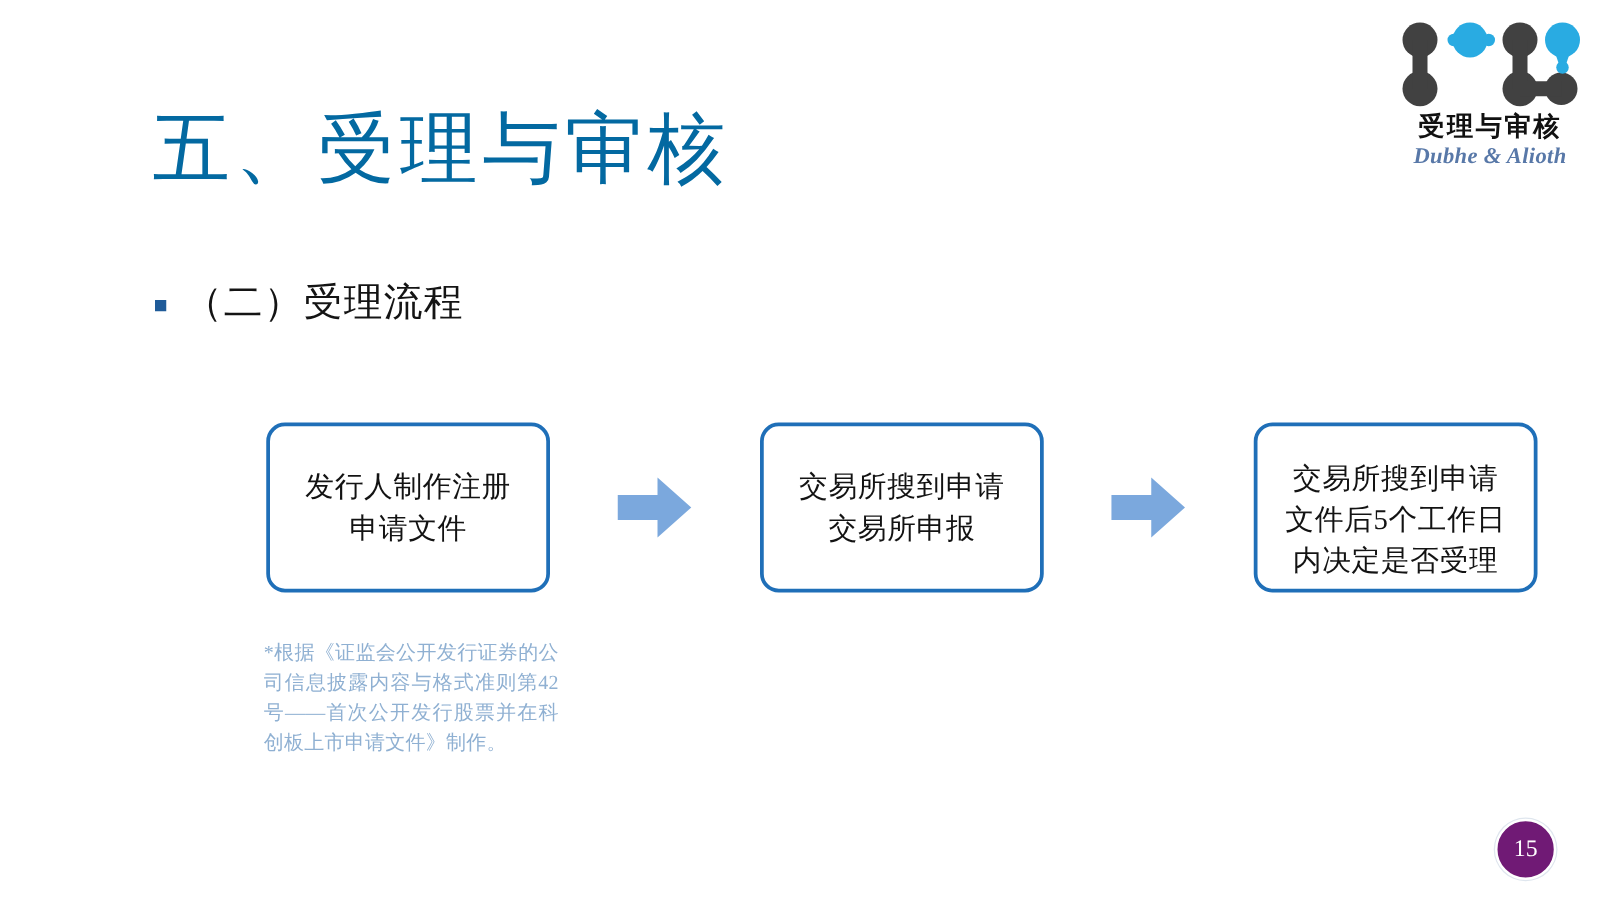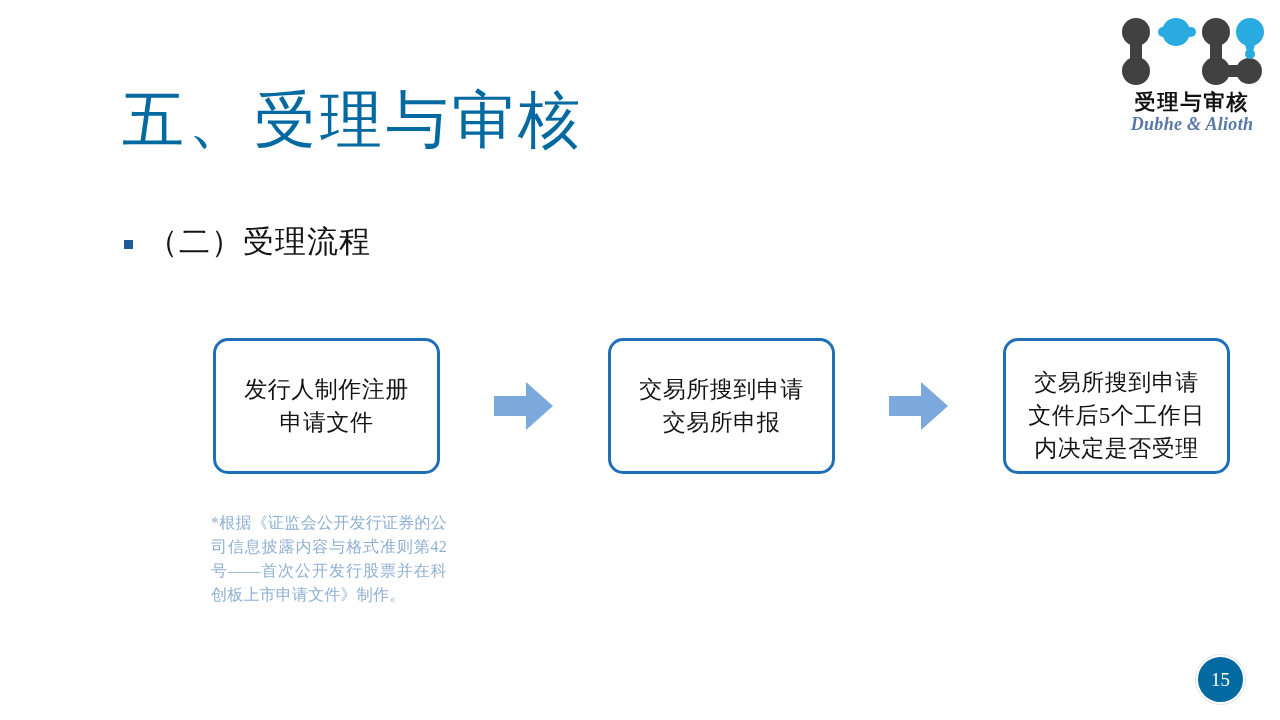--- a/index.html
+++ b/index.html
@@ -159,21 +159,21 @@
   }
 
   
   .page-badge {
     position: absolute;
     left: 1196px;
     top: 655px;
     width: 45px;
     height: 45px;
     border-radius: 50%;
-    background: #0369a1;
+    background: #701a75;
     border: 2px solid #ffffff;
     box-shadow: 0 0 0 1px #dfe6ee;
     display: flex;
     align-items: center;
     justify-content: center;
   }
   .page-badge .num {
     font-family: "Liberation Serif", "DejaVu Serif", serif;
     font-size: 19px;
     color: #ffffff;

